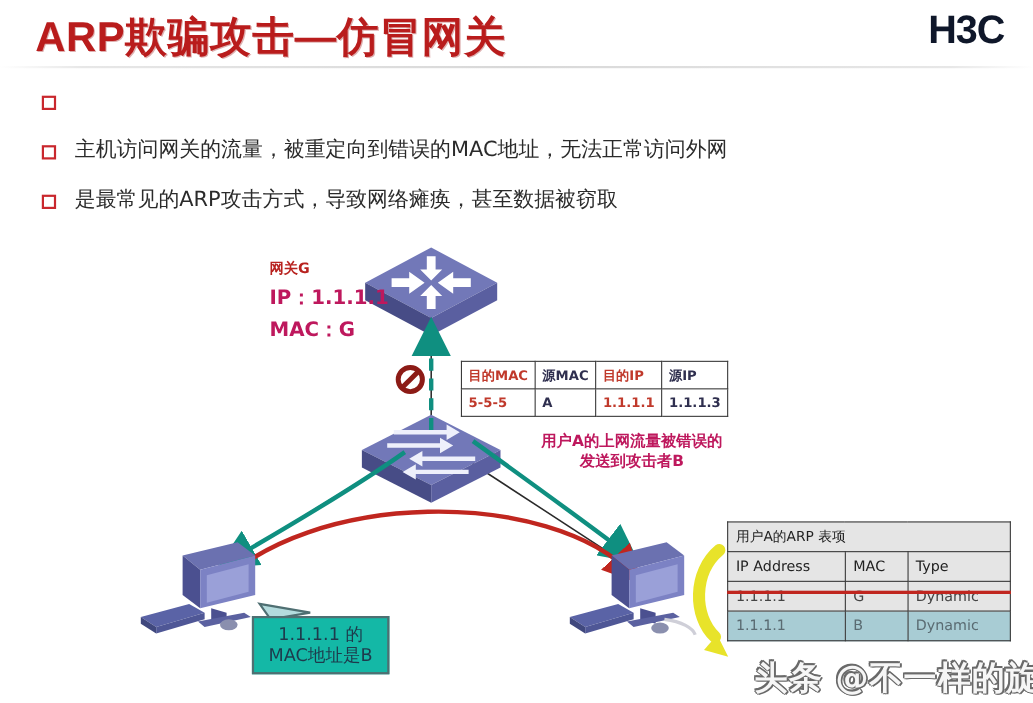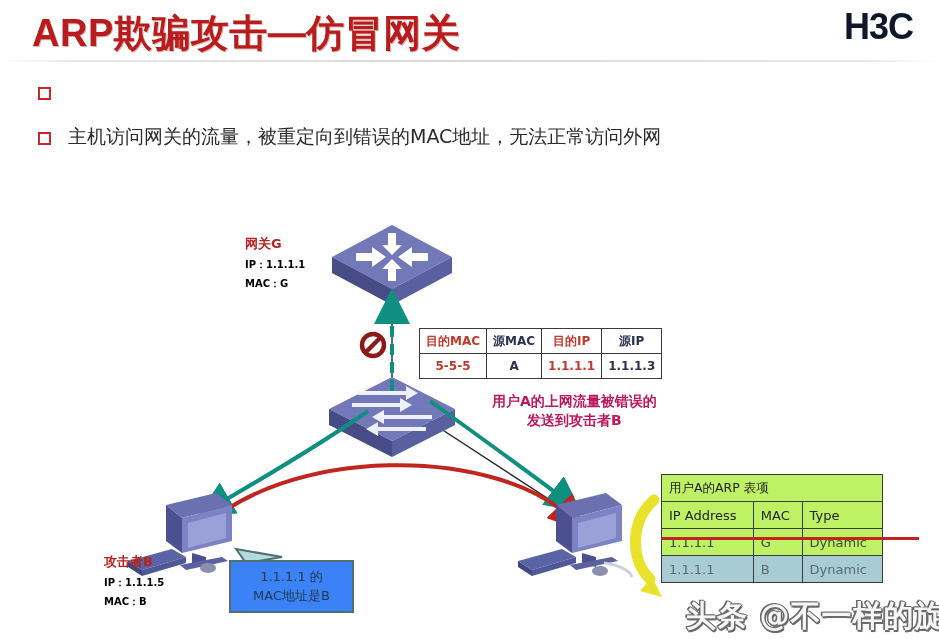--- a/index.html
+++ b/index.html
@@ -96,36 +96,35 @@
     white-space: nowrap;
   }
   .dlabel .name {
     color: #b8221f;
     font-weight: bold;
     font-size: 13px;
     display: block;
     margin-bottom: 5px;
   }
   .dlabel .attr {
-    color: #000000;
-    font-size: 10px;
+    color: #be185d;
+    font-size: 18px;
     display: block;
     margin-bottom: 5px;
     font-weight: bold;
   }
 
   
   #packet-table {
     position: absolute;
     left: 419px;
     top: 328px;
     border-collapse: collapse;
     background: #ffffff;
     font-size: 12px;
-    text-align: center;
   }
   #packet-table td {
     border: 1px solid #3a3a3a;
     padding: 3px 6px;
     font-family: "DejaVu Sans", "Liberation Sans", sans-serif;
     font-weight: bold;
     height: 18px;
   }
   .c-red { color: #c0392b; }
   .c-dark { color: #2f2f4f; }
@@ -142,38 +141,38 @@
     text-align: center;
     font-family: "DejaVu Sans", "Liberation Sans", sans-serif;
   }
 
   
   #spoof-callout {
     position: absolute;
     left: 229px;
     top: 560px;
     width: 117px;
-    background: #3b82f6;
+    background: #14b8a6;
     border: 2px solid #4f6f72;
     text-align: center;
     padding: 5px 2px 6px 2px;
     color: #1e3a4c;
-    font-size: 13px;
+    font-size: 16px;
     line-height: 19px;
     font-family: "DejaVu Sans", "Liberation Sans", sans-serif;
   }
 
   
   #arp-table {
     position: absolute;
     left: 661px;
     top: 474px;
-    width: 222px;
+    width: 258px;
     border-collapse: collapse;
-    background: #bef264;
+    background: #e5e5e5;
     font-size: 13px;
   }
   #arp-table td {
     border: 1px solid #3a3a3a;
     padding: 3px 7px;
     height: 20px;
     font-family: "DejaVu Sans", "Liberation Sans", sans-serif;
     color: #222;
   }
   #arp-table .caption-cell {
@@ -219,20 +218,24 @@
 <div id="brand-logo">H3C</div>
 <div id="title-rule"></div>
 
 <div id="bullet-list">
   <div class="bullet-row">
     <span class="bullet-marker"></span>
   </div>
   <div class="bullet-row">
     <span class="bullet-marker"></span>
     <span class="bullet-text">主机访问网关的流量，被重定向到错误的MAC地址，无法正常访问外网</span>
+  </div>
+  <div class="bullet-row">
+    <span class="bullet-marker"></span>
+    <span class="bullet-text">是最常见的ARP攻击方式，导致网络瘫痪，甚至数据被窃取</span>
   </div>
 </div>
 
 <div id="diagram">
 
   <svg id="diagram-svg" width="939" height="434" viewBox="0 0 939 434">
     <defs>
       <marker id="arw-teal" markerWidth="9" markerHeight="9" refX="6" refY="4.5" orient="auto">
         <path d="M0,0 L9,4.5 L0,9 Z" fill="#0f8f80"></path>
       </marker>
@@ -323,25 +326,20 @@
       <path d="M652,372 L662,392 L640,386 Z" fill="#e8e32a"></path>
     </g>
   </svg>
 
   <div class="dlabel" style="left:245px; top:30px;">
     <span class="name">网关G</span>
     <span class="attr">IP：1.1.1.1</span>
     <span class="attr">MAC：G</span>
   </div>
 
-  <div class="dlabel" style="left:104px; top:348px;">
-    <span class="name">攻击者B</span>
-    <span class="attr">IP：1.1.1.5</span>
-    <span class="attr">MAC：B</span>
-  </div>
 
 </div>
 
 <table id="packet-table">
   <tbody>
     <tr>
       <td class="c-red">目的MAC</td>
       <td class="c-dark">源MAC</td>
       <td class="c-red">目的IP</td>
       <td class="c-dark">源IP</td>

